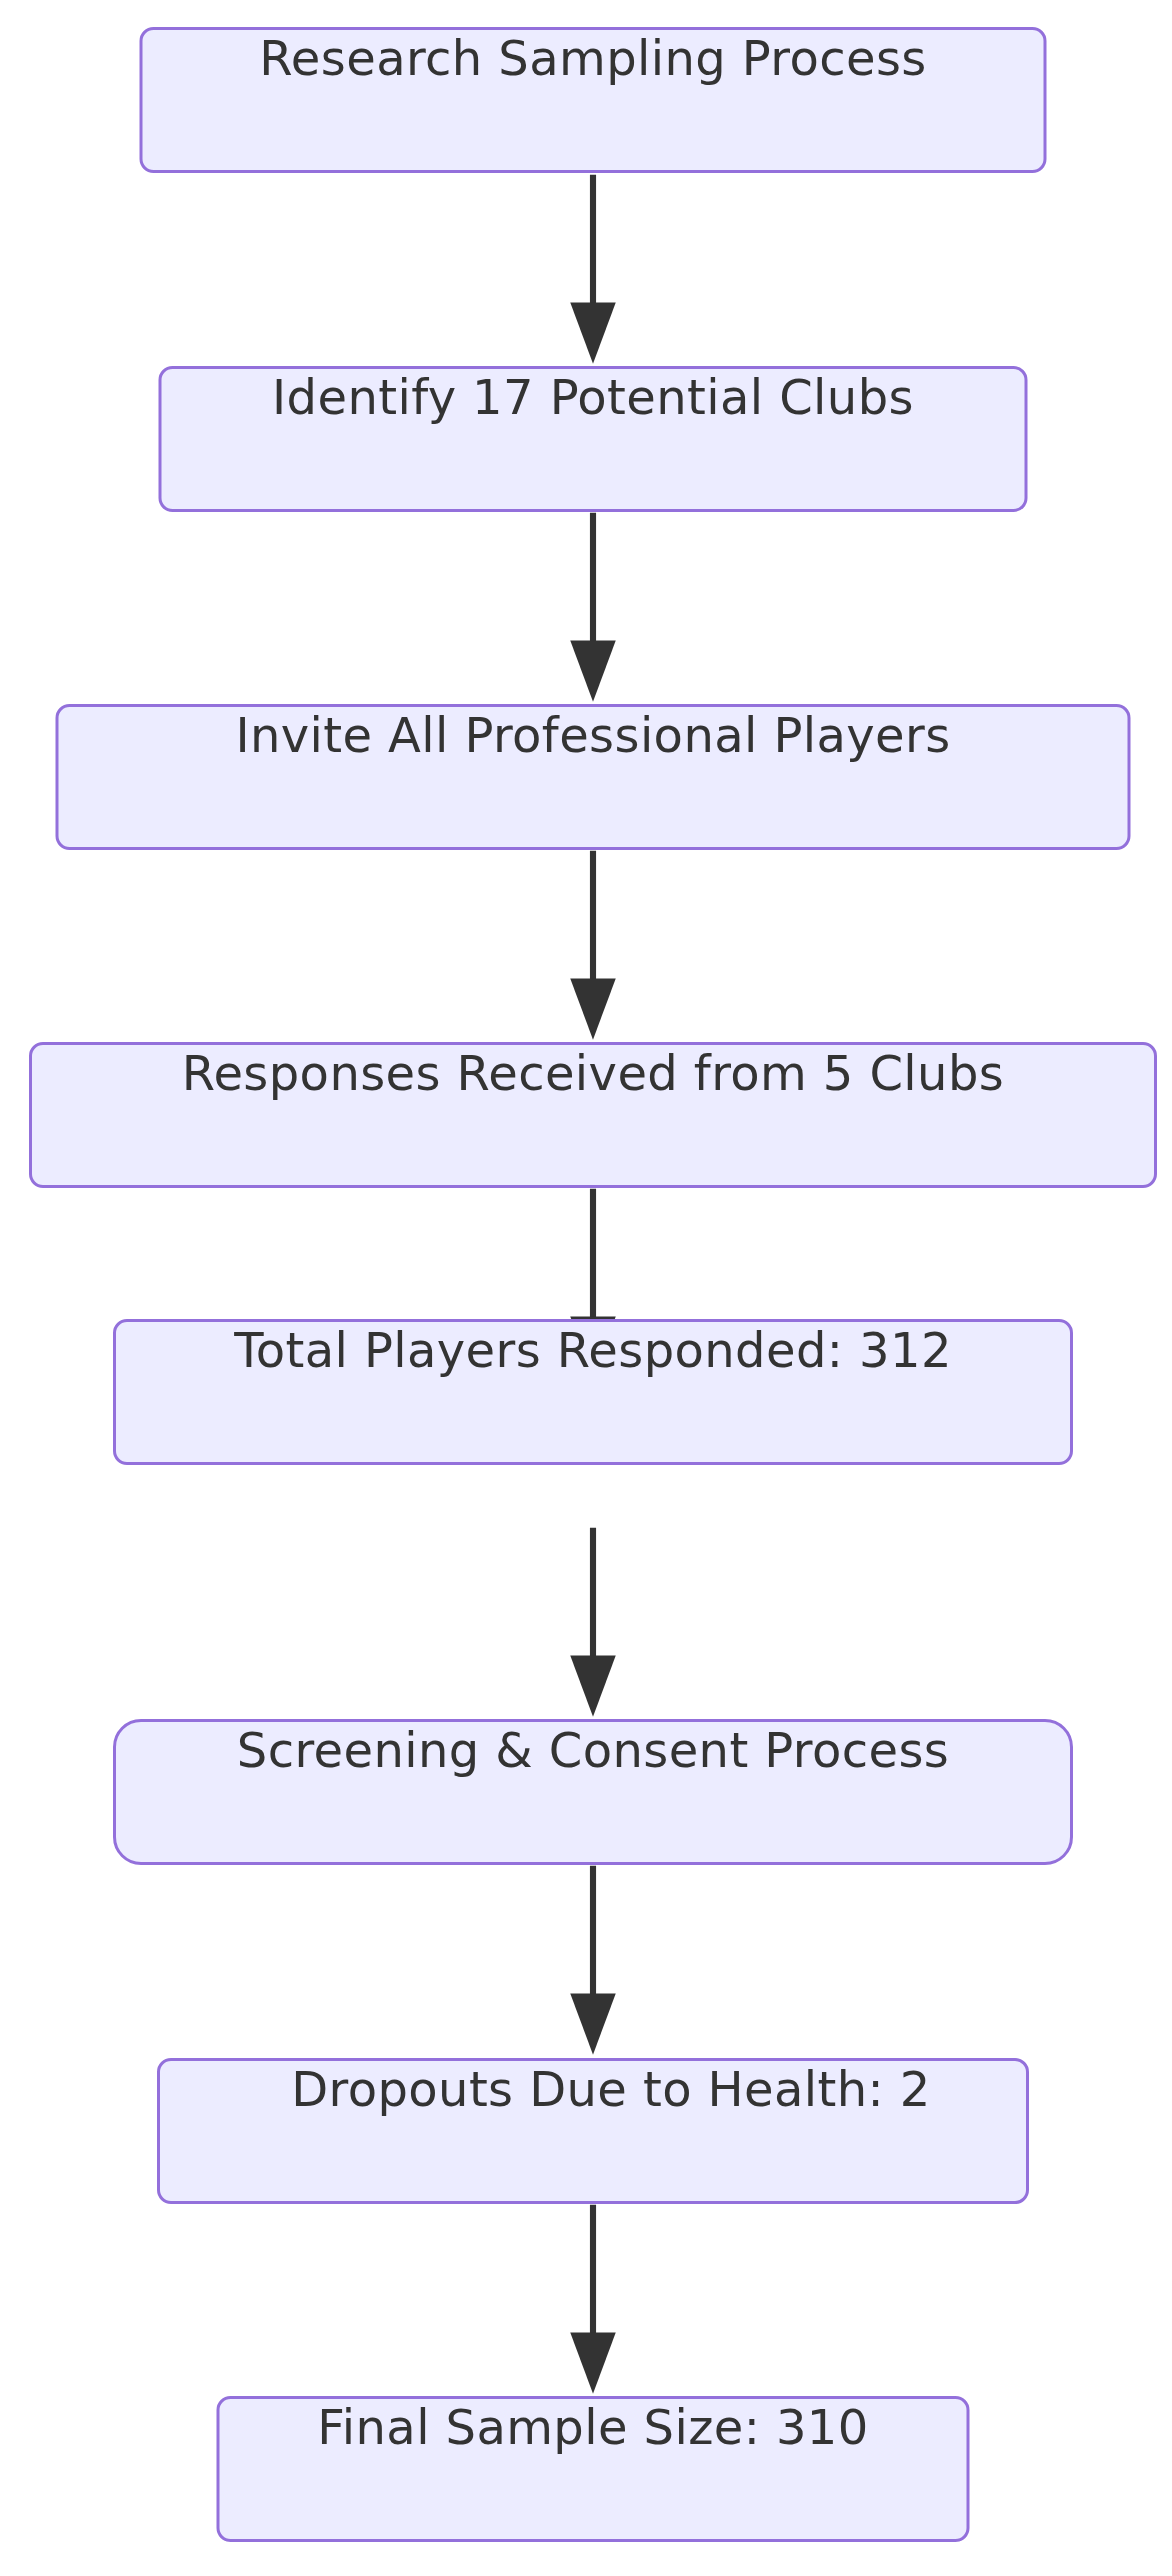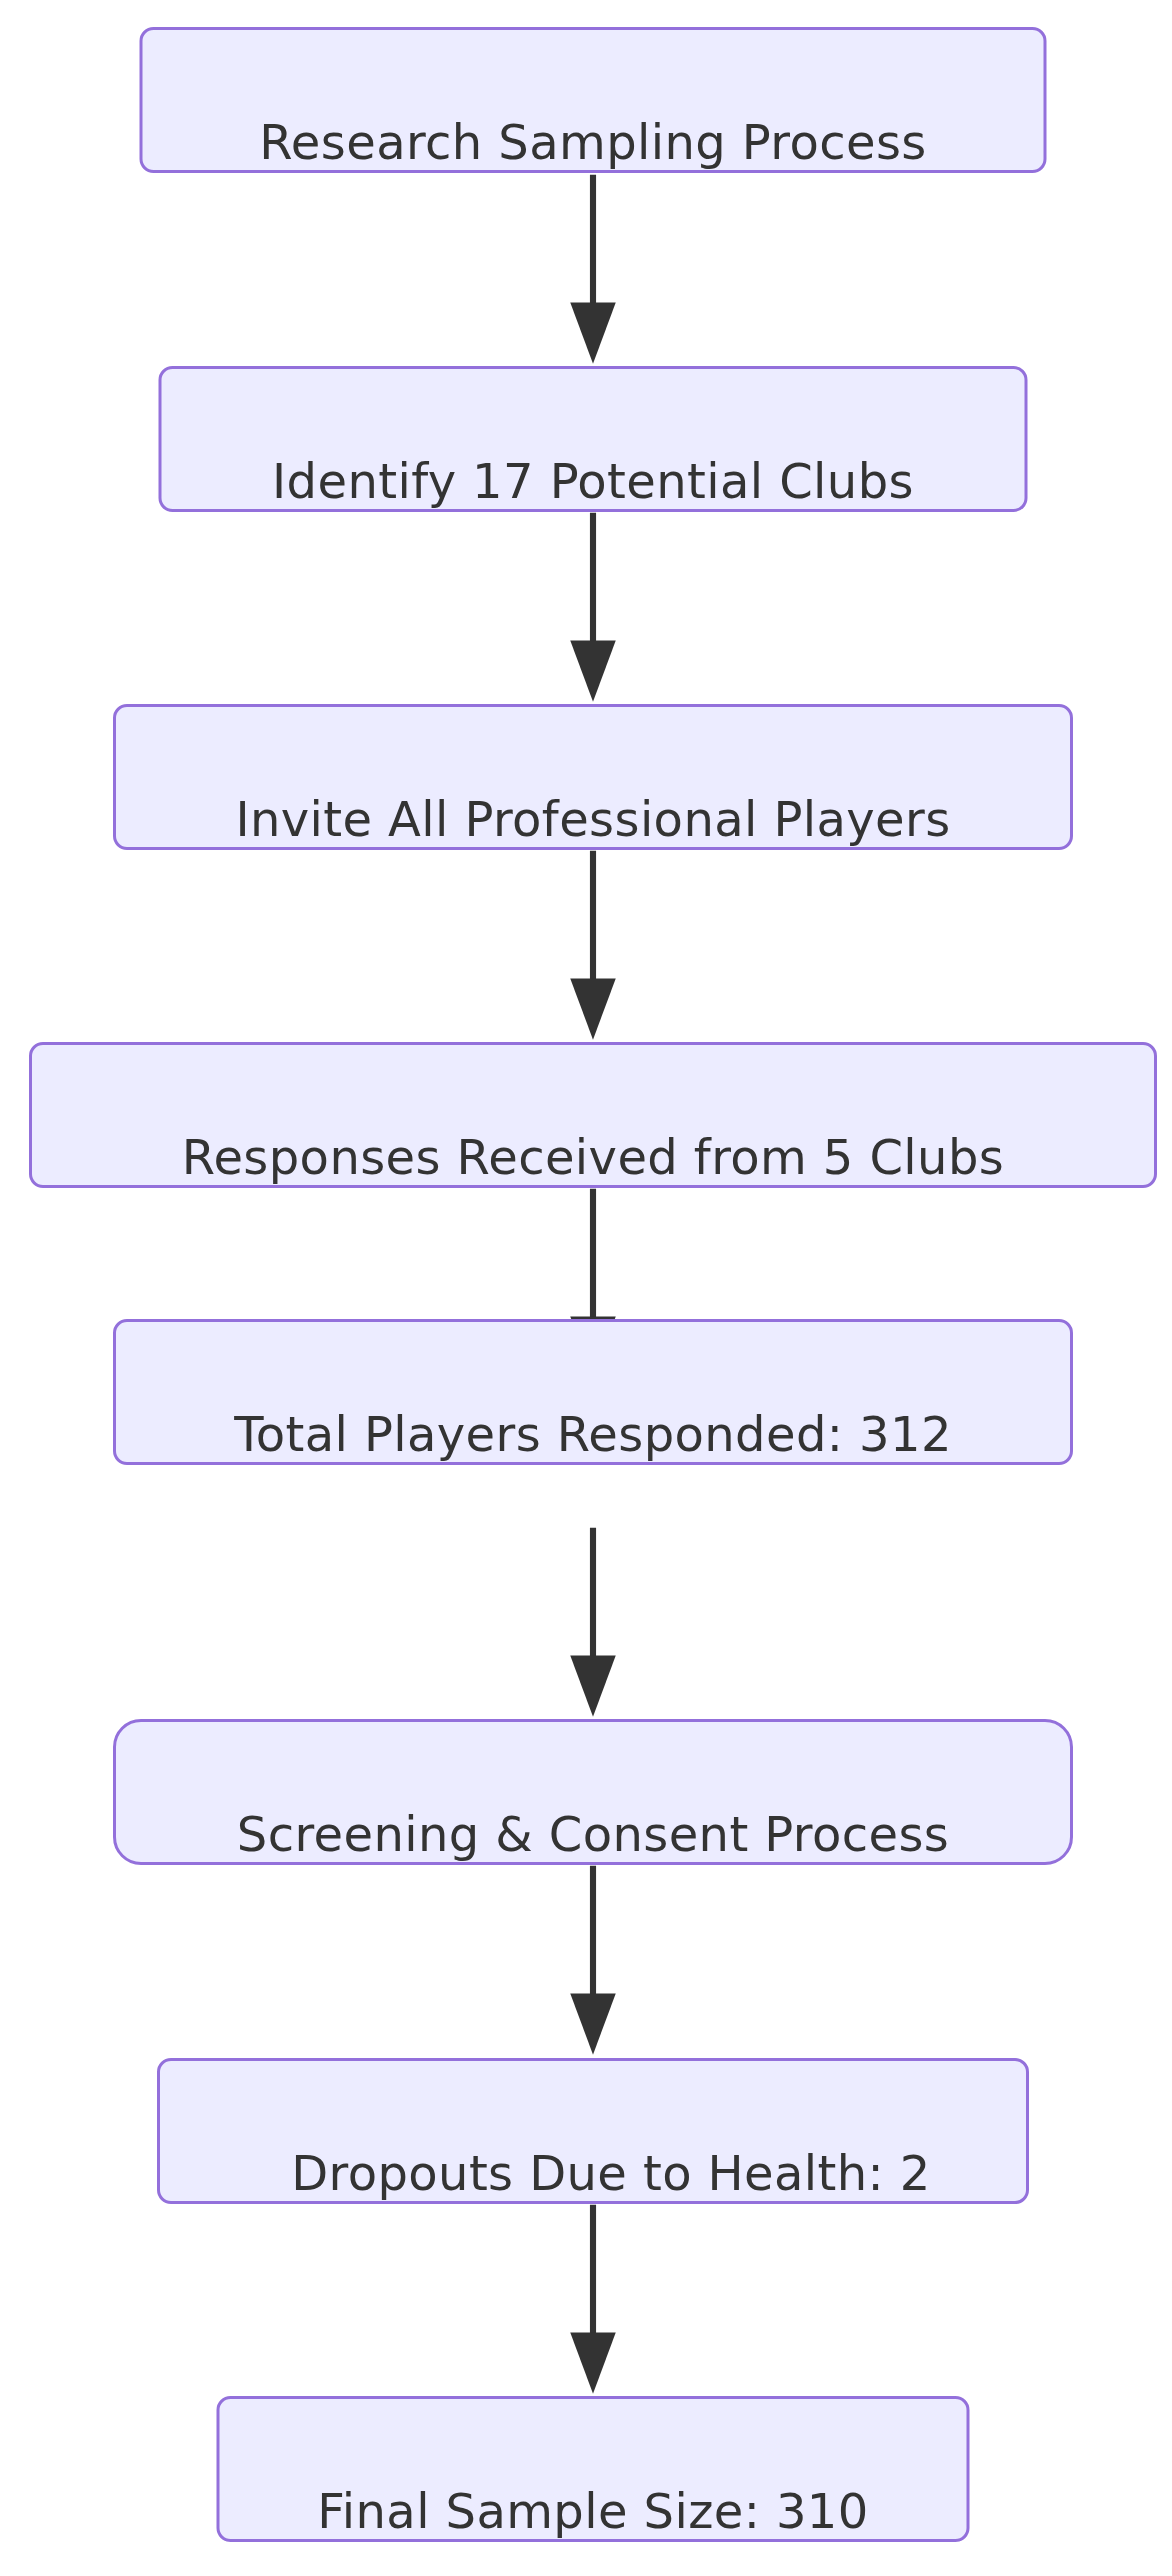--- a/index.html
+++ b/index.html
@@ -14,38 +14,38 @@
   .node {
     position: absolute;
     left: 593px;
     transform: translateX(-50%);
     height: 146px;
     background: #ECECFF;
     border: 3.5px solid #9370DB;
     border-radius: 14px;
     box-sizing: border-box;
     display: flex;
-    align-items: flex-end;
+    align-items: flex-start;
     justify-content: center;
   }
   .node-label {
     font-size: 48px;
     color: #333333;
     white-space: nowrap;
     letter-spacing: 0.4px;
   }
   .arrow {
     position: absolute;
     left: 593px;
     transform: translateX(-50%);
     display: block;
   }
   .n1 { top: 27px;   width: 907px; }
   .n2 { top: 366px;  width: 869px; }
-  .n3 { top: 704px;  width: 960px; }
+  .n3 { top: 704px;  width: 1075px; }
   .n4 { top: 1042px; width: 1128px; }
   .n5 { top: 1319px; width: 960px; }
   .n6 { top: 1719px; width: 960px; border-radius: 28px; }
   .n7 { top: 2058px; width: 872px; padding-left: 36px;  }
   .n8 { top: 2396px; width: 753px;  }
   .a1 { top: 174px;  }
   .a2 { top: 512px;  }
   .a3 { top: 850px;  }
   .a4 { top: 1188px; }
   .a5 { top: 1527px; }

